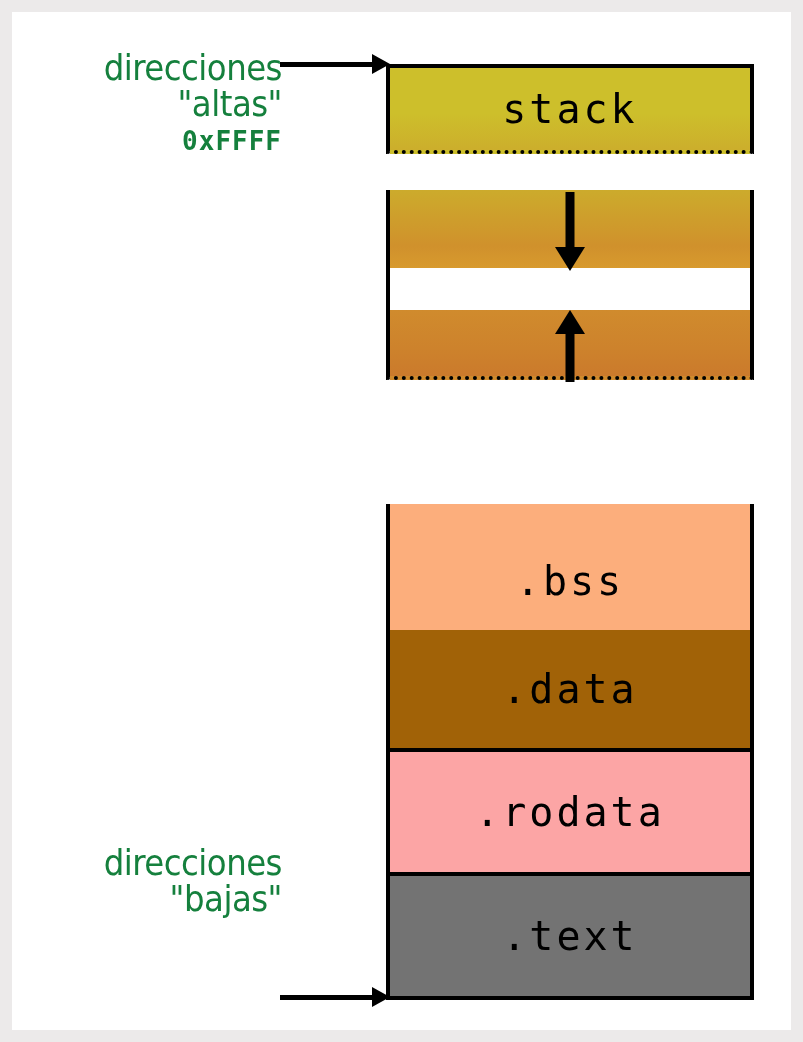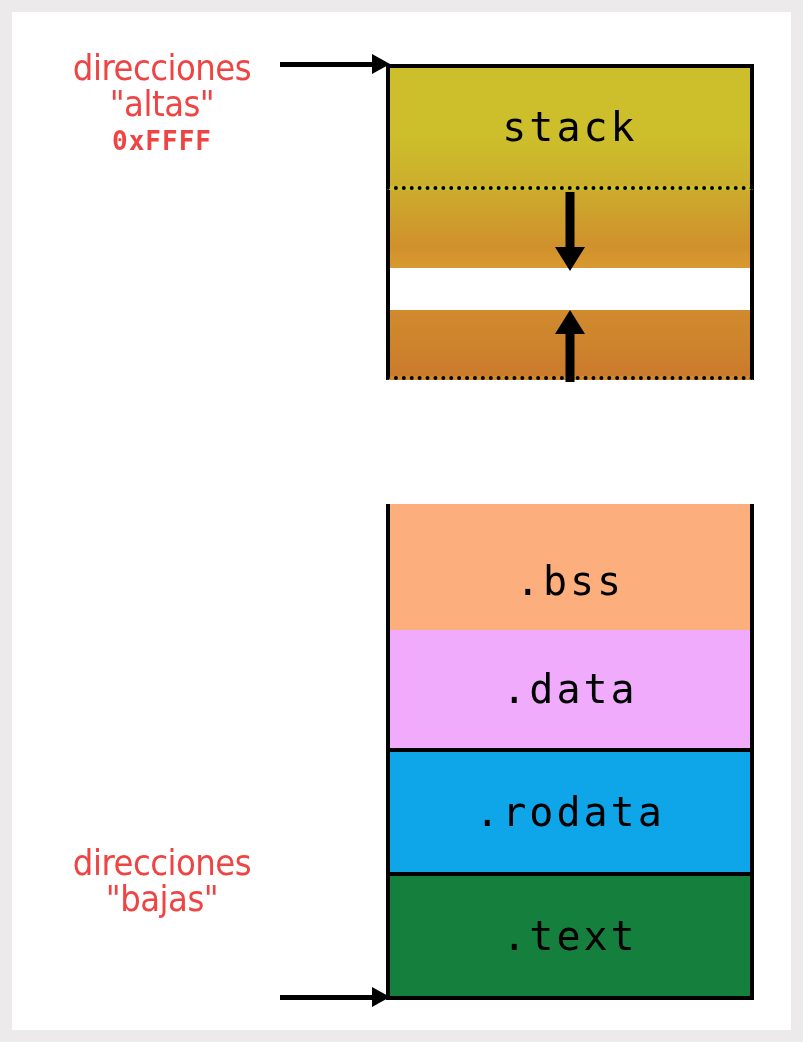--- a/index.html
+++ b/index.html
@@ -20,22 +20,22 @@
     left: 12px;
     top: 12px;
     width: 779px;
     height: 1018px;
     background: #ffffff;
   }
 
   
   .addr-label {
     position: absolute;
-    text-align: center;
-    color: #ef4444;
+    text-align: right;
+    color: #15803d;
     line-height: 1.0;
   }
   .addr-word {
     font-family: "DejaVu Sans Condensed", "Liberation Sans Narrow",
                  "Liberation Sans", sans-serif;
     font-size: 36px;
     font-weight: 400;
     letter-spacing: -0.5px;
     white-space: nowrap;
     display: block;
@@ -104,21 +104,21 @@
     font-size: 40px;
     font-weight: 400;
     color: #000000;
     letter-spacing: 3px;
     user-select: none;
   }
 
   
   #seg-stack {
     top: 0;
-    height: 126px;
+    height: 90px;
     background: linear-gradient(to bottom, #cdbf2b 0%, #cdbf2b 55%, #ccae2c 100%);
     border-top: 4px solid #000000;
     border-left: 4px solid #000000;
     border-right: 4px solid #000000;
     border-bottom: 4px dotted #000000;
   }
 
   
   #seg-stack-grow {
     top: 126px;
@@ -160,35 +160,35 @@
   #seg-bss {
     top: 440px;
     height: 158px;
     background: #fcae7c;
     border: 4px solid #000000;
     border-top: none;
   }
   #seg-data {
     top: 566px;
     height: 122px;
-    background: #f0abfc;
+    background: #a16207;
     border: 4px solid #000000;
     border-top: none;
   }
   #seg-rodata {
     top: 688px;
     height: 124px;
-    background: #0ea5e9;
+    background: #fca5a5;
     border: 4px solid #000000;
     border-top: none;
   }
   #seg-text {
     top: 812px;
     height: 124px;
-    background: #15803d;
+    background: #737373;
     border: 4px solid #000000;
     border-top: none;
   }
 
   
   .grow-arrow {
     position: absolute;
     left: 50%;
     transform: translateX(-50%);
     width: 20px;

